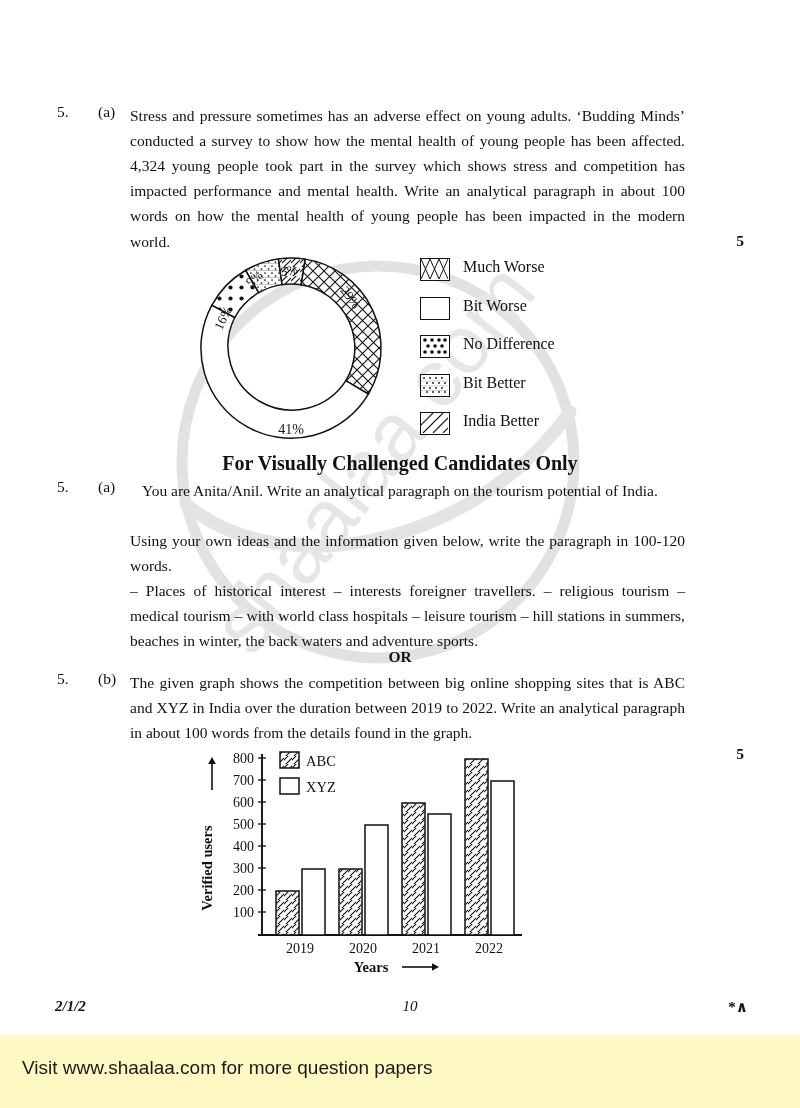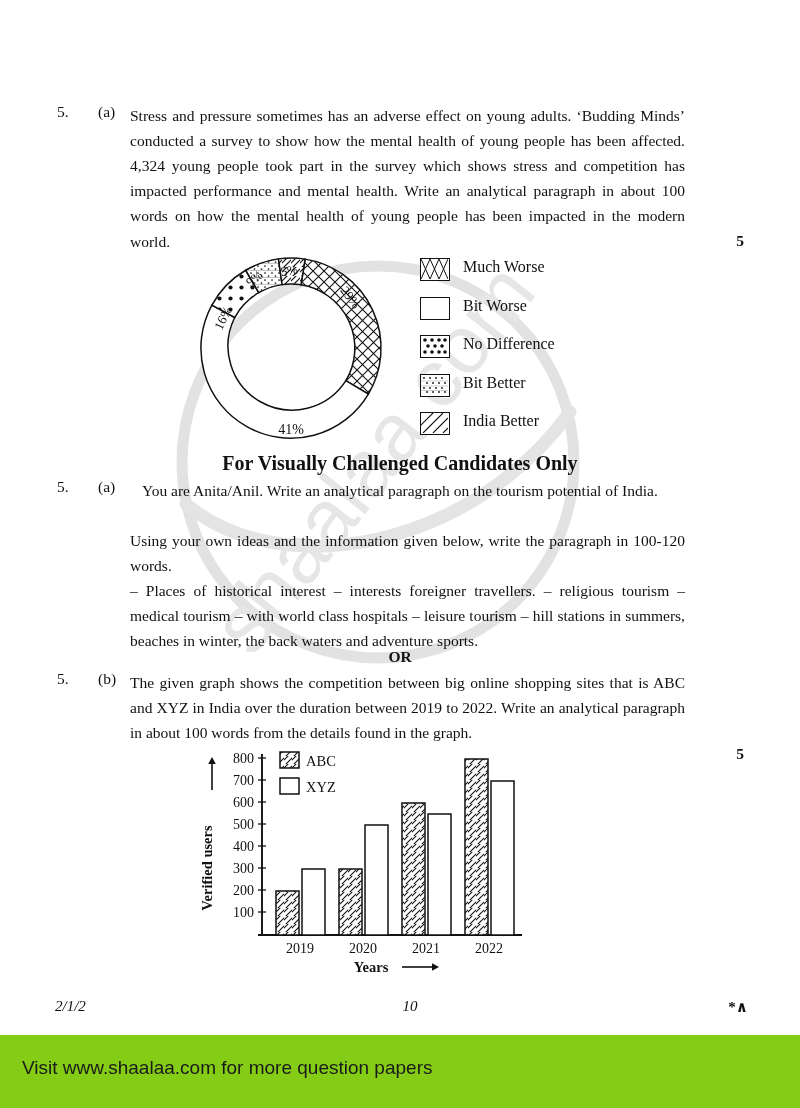--- a/index.html
+++ b/index.html
@@ -40,27 +40,27 @@
   .legend-row{display:flex;margin-bottom:12.5px;height:26px;margin-left:8px;}
   .swatch{width:30px;height:23px;border:1.6px solid #111;margin-right:13px;
           box-sizing:border-box;background:#fff;}
   .legend-label{font-size:16px;}
 
   
   .bar-fig{position:absolute;left:196px;top:748px;z-index:3;}
 
   
   .foot{position:absolute;top:998px;font-size:15px;font-style:italic;z-index:2;}
-  .foot-left{left:55px;font-weight:normal;}
+  .foot-left{left:55px;font-weight:bold;}
   .foot-center{left:0;width:800px;text-align:center;padding-left:10px;}
   .foot-right{right:52px;font-style:normal;font-weight:bold;font-size:15px;}
 
   .banner{
     position:absolute;left:0;top:1035px;width:800px;height:73px;
-    background:#84cc16;z-index:4;
+    background:#fef9c3;z-index:4;
   }
   .banner-text{
     position:absolute;left:22px;top:22px;
     font-family:"Liberation Sans","DejaVu Sans",sans-serif;
     font-size:19px;color:#1a1a1a;
   }
 </style>
 </head>
 <body>
 

